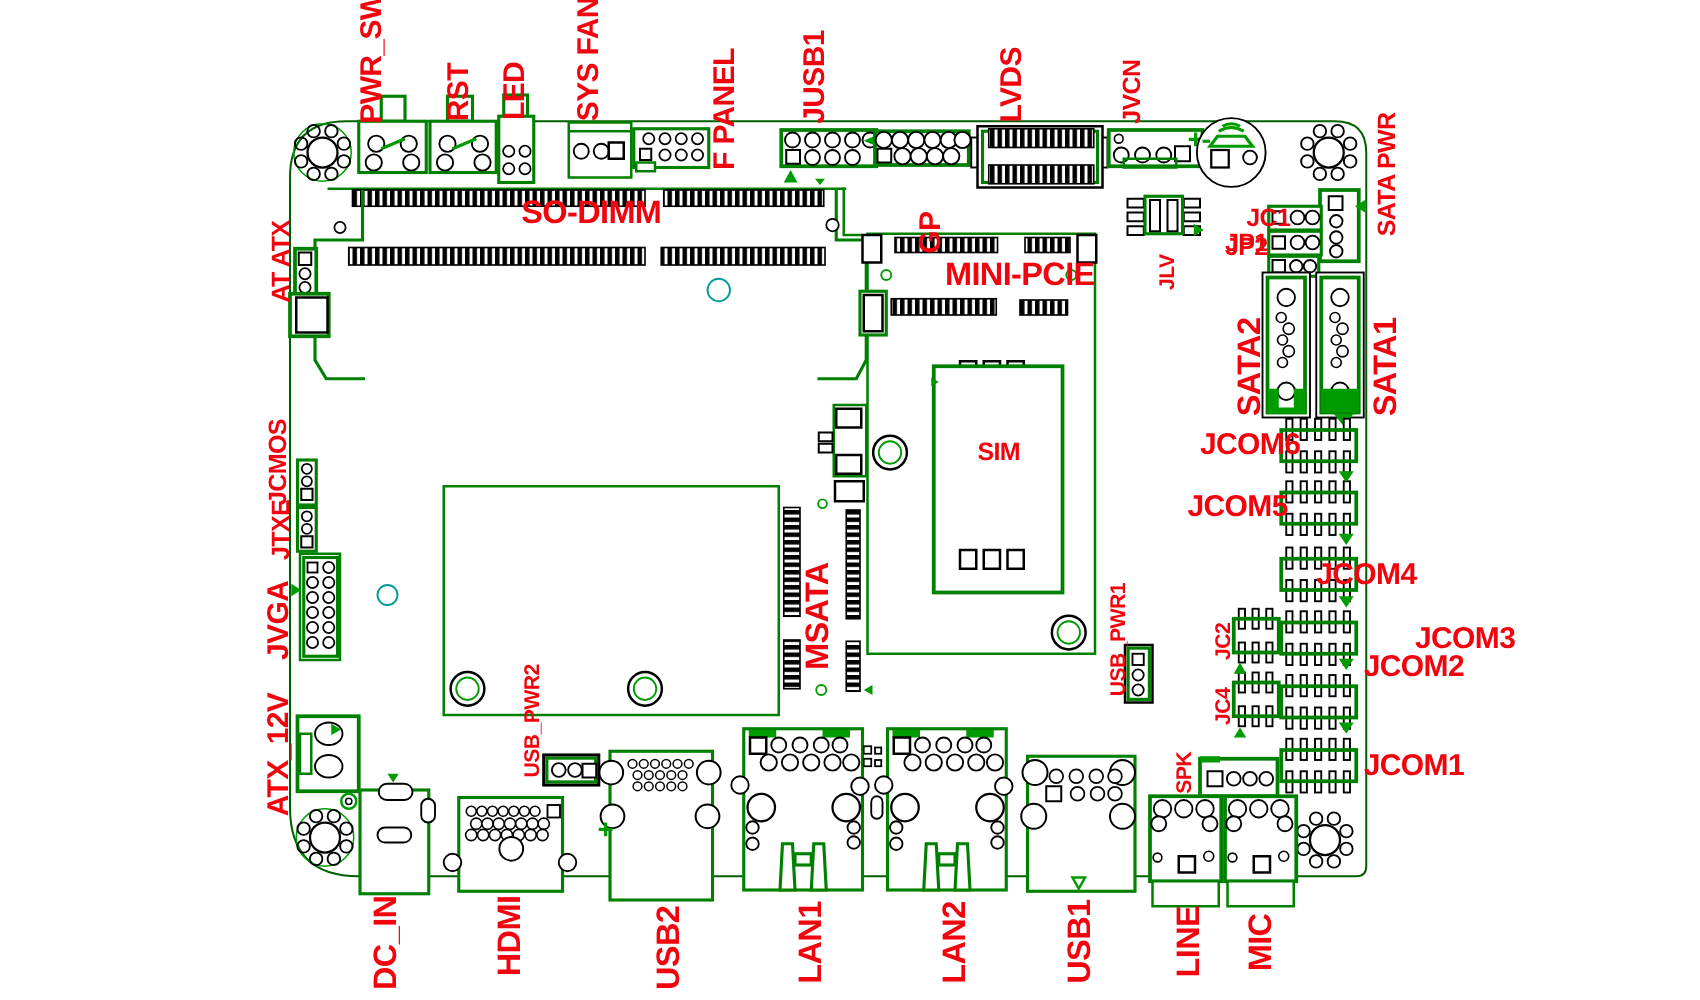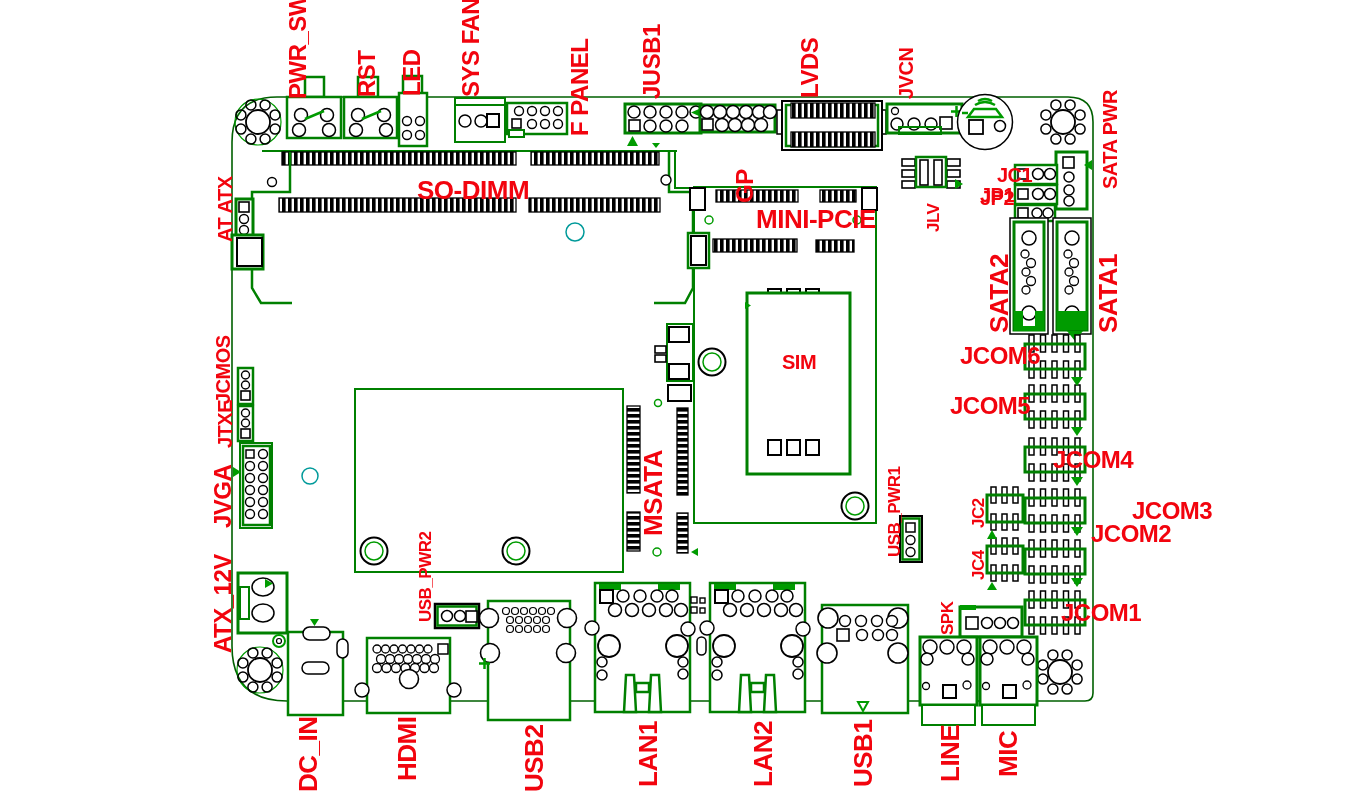--- a/index.html
+++ b/index.html
@@ -594,21 +594,21 @@
 <div class="lbl v s24" style="left:798px;top:98px">LVDS</div>
 <div class="lbl v s20" style="left:896px;top:99px">JVCN</div>
 <div class="lbl v s20" style="left:1100px;top:189px">SATA PWR</div>
 
 <div class="lbl v s20" style="left:215px;top:242px">AT ATX</div>
 <div class="lbl v s20" style="left:213px;top:404px">JCMOS</div>
 <div class="lbl v s20" style="left:215px;top:448px">JTXE</div>
 <div class="lbl v s24" style="left:211px;top:528px">JVGA</div>
 <div class="lbl v s24" style="left:211px;top:653px">ATX_12V</div>
 
-<div class="lbl s26" style="left:417px;top:177px">SO-DIMM</div>
+<div class="lbl s26" style="left:417px;top:156px">SO-DIMM</div>
 <div class="lbl s26" style="left:756px;top:206px">MINI-PCIE</div>
 <div class="lbl s20" style="left:782px;top:352px">SIM</div>
 
 <div class="lbl v s26" style="left:640px;top:536px">MSATA</div>
 <div class="lbl v s17" style="left:417px;top:622px">USB_PWR2</div>
 <div class="lbl v s17" style="left:886px;top:557px">USB_PWR1</div>
 <div class="lbl v s17" style="left:925px;top:232px">JLV</div>
 <div class="lbl v s26" style="left:986px;top:333px">SATA2</div>
 <div class="lbl v s26" style="left:1095px;top:333px">SATA1</div>
 <div class="lbl v s17" style="left:970px;top:528px">JC2</div>
@@ -616,21 +616,21 @@
 <div class="lbl v s17" style="left:939px;top:635px">SPK</div>
 
 <div class="lbl s20" style="left:997px;top:165px">JC1</div>
 <div class="lbl s20" style="left:980px;top:185px">JP1</div>
 <div class="lbl s20" style="left:980px;top:188px">JP2</div>
 <div class="lbl s24" style="left:960px;top:344px">JCOM6</div>
 <div class="lbl s24" style="left:950px;top:394px">JCOM5</div>
 <div class="lbl s24" style="left:1053px;top:448px">JCOM4</div>
 <div class="lbl s24" style="left:1132px;top:499px">JCOM3</div>
 <div class="lbl s24" style="left:1091px;top:522px">JCOM2</div>
-<div class="lbl s24" style="left:1061px;top:601px">JCOM1</div>
+<div class="lbl s24" style="left:1091px;top:601px">JCOM1</div>
 
 <div class="lbl v s26" style="left:295px;top:792px">DC_IN</div>
 <div class="lbl v s26" style="left:394px;top:781px">HDMI</div>
 <div class="lbl v s26" style="left:521px;top:792px">USB2</div>
 <div class="lbl v s26" style="left:635px;top:787px">LAN1</div>
 <div class="lbl v s26" style="left:750px;top:787px">LAN2</div>
 <div class="lbl v s26" style="left:850px;top:787px">USB1</div>
 <div class="lbl v s26" style="left:937px;top:782px">LINE</div>
 <div class="lbl v s26" style="left:995px;top:777px">MIC</div>
 

